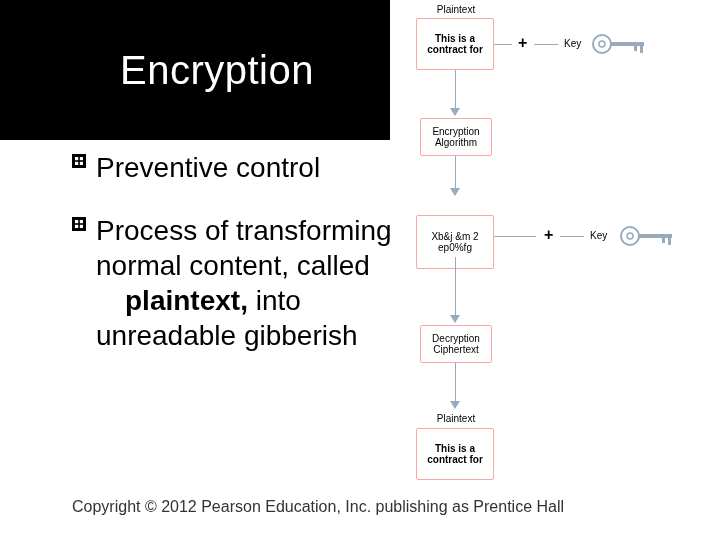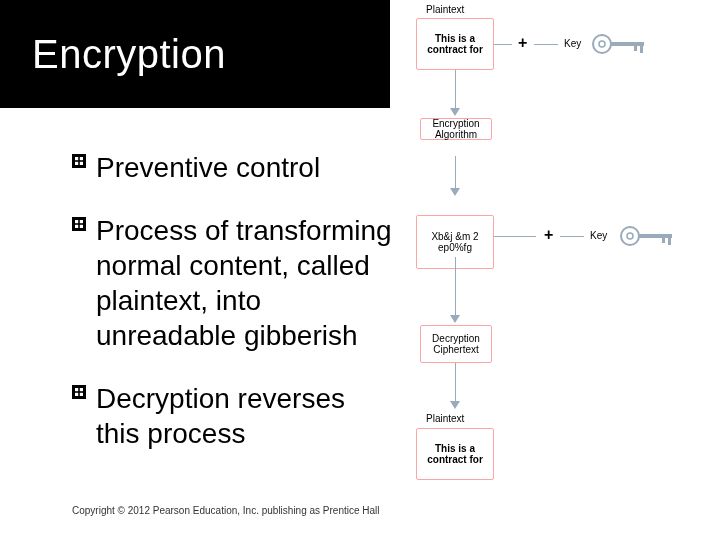--- a/index.html
+++ b/index.html
@@ -1,31 +1,31 @@
 <!DOCTYPE html>
 <html><head>
 <meta charset="utf-8">
 <style>
   * { margin: 0; padding: 0; box-sizing: border-box; }
   html, body { width: 720px; height: 540px; font-family: "Century Gothic", "Avant Garde", sans-serif; background: #fff; overflow: hidden; }
   .slide { position: relative; width: 720px; height: 540px; background: #fff; }
-  .title-bar { position: absolute; left: 0; top: 0; width: 390px; height: 108px; background: #000; display: flex; align-items: center; padding-left: 32px; }
+  .title-bar { position: absolute; left: 0; top: 0; width: 390px; height: 140px; background: #000; display: flex; align-items: center; padding-left: 120px; }
   .title-bar h1 { color: #fff; font-size: 40px; font-weight: 400; letter-spacing: 0.5px; }
   .content { position: absolute; left: 72px; top: 150px; width: 320px; }
   .bullet { display: flex; align-items: flex-start; margin-bottom: 28px; font-size: 28px; color: #000; line-height: 1.25; }
   .bullet .marker { width: 14px; height: 14px; background: #000; display: inline-flex; align-items: center; justify-content: center; margin-right: 10px; margin-top: 4px; flex: 0 0 auto; font-size: 10px; line-height: 1; color: #fff; }
   .bullet .marker svg { width: 8px; height: 8px; fill: #fff; }
   .bullet .text { flex: 1; }
-  .bullet .text b { font-weight: 400; }
-  .footer { position: absolute; left: 72px; bottom: 24px; font-size: 10px; color: #333; }
+  .bullet .text b { font-weight: 700; margin-left: 29px; }
+  .footer { position: absolute; left: 72px; bottom: 24px; font-size: 16px; color: #333; }
   
   .diagram { position: absolute; right: 14px; top: 0; width: 310px; height: 540px; }
   .box { position: absolute; border: 1px solid #fca5a5; border-radius: 2px; background: #fff; font-size: 10px; text-align: center; color: #000; display: flex; align-items: center; justify-content: center; padding: 0; }
   .box.bold { font-weight: 700; }
-  .lbl { position: absolute; font-size: 10px; color: #000; }
+  .lbl { position: absolute; font-size: 10px; color: #000; text-align: center; }
   .plus { position: absolute; font-size: 16px; font-weight: 700; color: #000; }
   .key { position: absolute; }
   .key svg { width: 60px; height: 24px; }
   .arrow { position: absolute; width: 0; height: 0; border-left: 5px solid transparent; border-right: 5px solid transparent; border-top: 8px solid #9ab; }
   .vline { position: absolute; width: 1px; background: #9ab; }
   .hline-to-plus { position: absolute; height: 1px; background: #9ab; }
 </style>
 </head>
 <body>
 
@@ -51,31 +51,20 @@
       <span class="marker">
           <svg viewBox="0 0 10 10">
             <rect x="0" y="0" width="4" height="4"></rect>
             <rect x="6" y="0" width="4" height="4"></rect>
             <rect x="0" y="6" width="4" height="4"></rect>
             <rect x="6" y="6" width="4" height="4"></rect>
           </svg>
         </span>
       <span class="text"><span>Process of transforming normal content, called </span><b>plaintext,</b><span> into unreadable gibberish</span></span>
     </div>
-    <div class="bullet">
-      <span class="marker">
-          <svg viewBox="0 0 10 10">
-            <rect x="0" y="0" width="4" height="4"></rect>
-            <rect x="6" y="0" width="4" height="4"></rect>
-            <rect x="0" y="6" width="4" height="4"></rect>
-            <rect x="6" y="6" width="4" height="4"></rect>
-          </svg>
-        </span>
-      <span class="text">Decryption reverses this process</span>
-    </div>
   </div>
 
   <div class="footer">Copyright © 2012 Pearson Education, Inc. publishing as Prentice Hall</div>
 
   <div class="diagram">
 
     <div class="lbl" style="left:30px; top:4px; width:60px;">Plaintext</div>
     <div class="box bold" style="left:20px; top:18px; width:78px; height:52px;">This is a contract for</div>
 
     <div class="hline-to-plus" style="left:98px; top:44px; width:18px;"></div>
@@ -88,21 +77,21 @@
           <circle cx="12" cy="12" r="3" fill="none" stroke="#9ab" stroke-width="1.5"></circle>
           <rect x="20" y="10" width="34" height="4" fill="#9ab"></rect>
           <rect x="44" y="14" width="3" height="5" fill="#9ab"></rect>
           <rect x="50" y="14" width="3" height="7" fill="#9ab"></rect>
         </svg>
     </div>
 
     <div class="vline" style="left:59px; top:70px; height:40px;"></div>
     <div class="arrow" style="left:54px; top:108px;"></div>
 
-    <div class="box" style="left:24px; top:118px; width:72px; height:22px;">Encryption Algorithm</div>
+    <div class="box" style="left:24px; top:118px; width:72px; height:38px;">Encryption Algorithm</div>
 
     <div class="vline" style="left:59px; top:156px; height:34px;"></div>
     <div class="arrow" style="left:54px; top:188px;"></div>
 
     <div class="lbl" style="left:28px; top:200px; width:64px;margin-top:25px;">Ciphertext</div>
     <div class="box" style="left:20px; top:215px; width:78px; height:54px;">Xb&amp;j &amp;m 2 ep0%fg</div>
 
     <div class="hline-to-plus" style="left:98px; top:236px; width:42px;"></div>
     <div class="plus" style="left:148px; top:226px;">+</div>
     <div class="hline-to-plus" style="left:164px; top:236px; width:24px;"></div>

